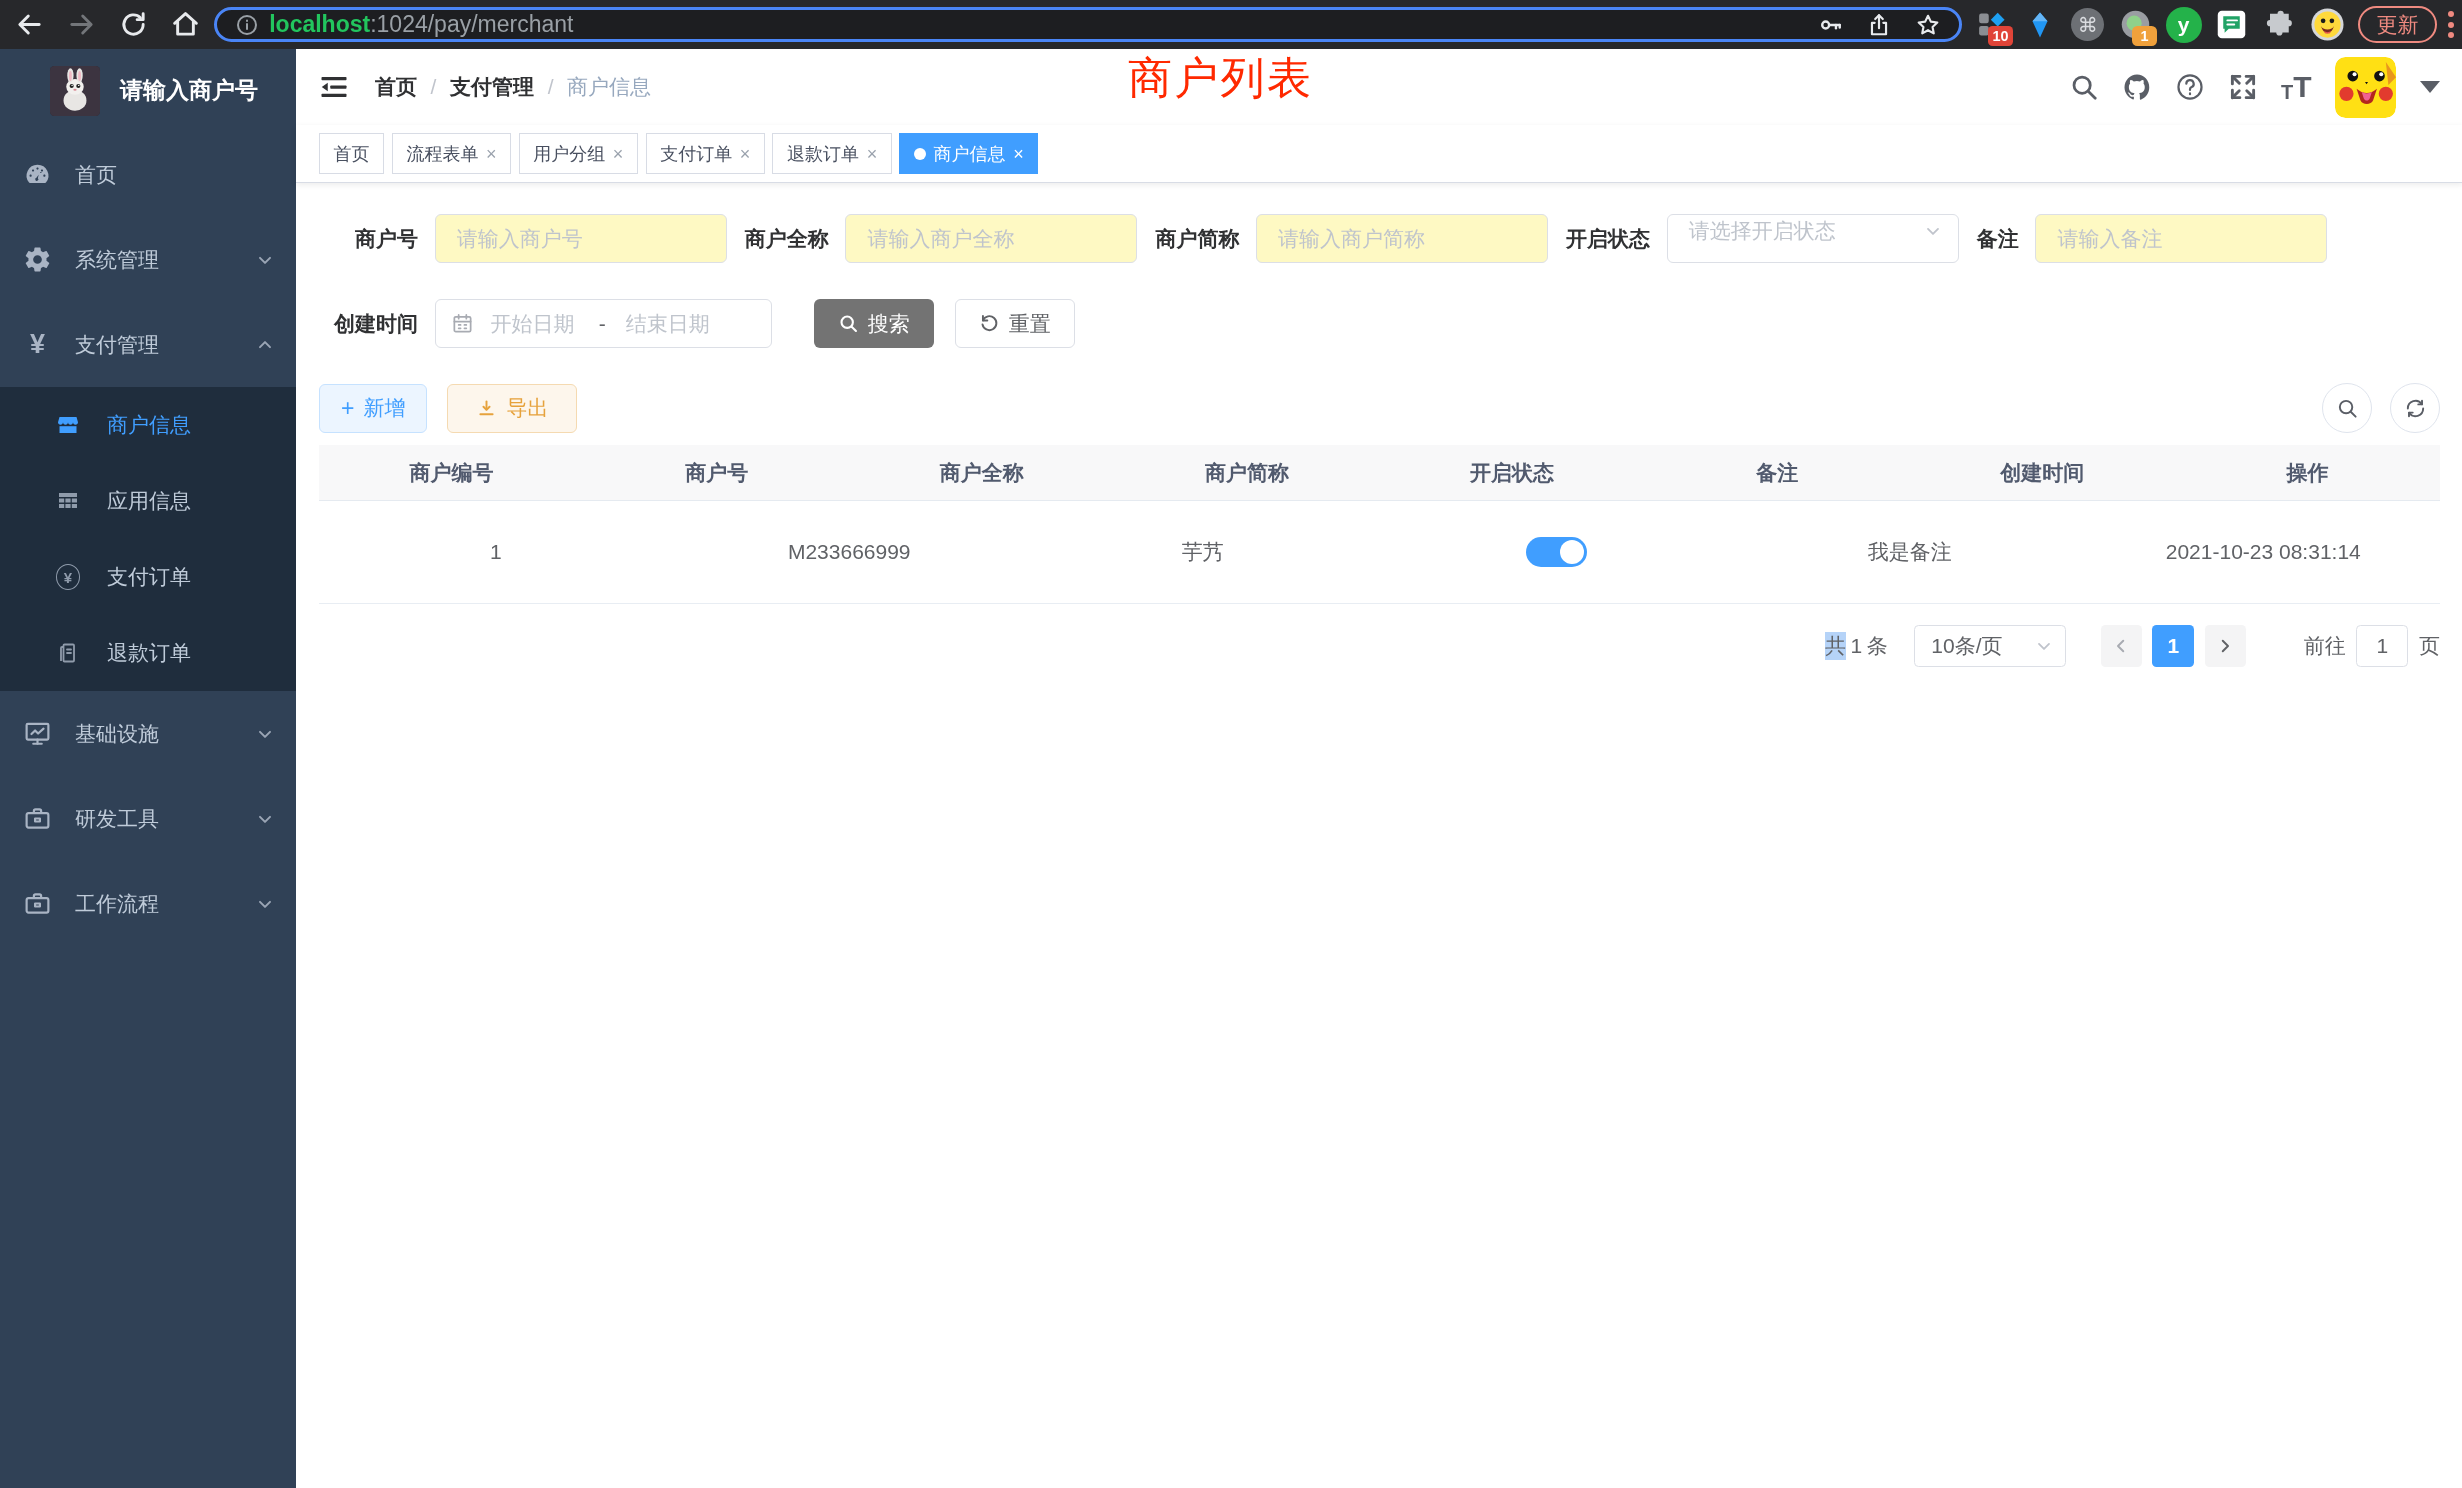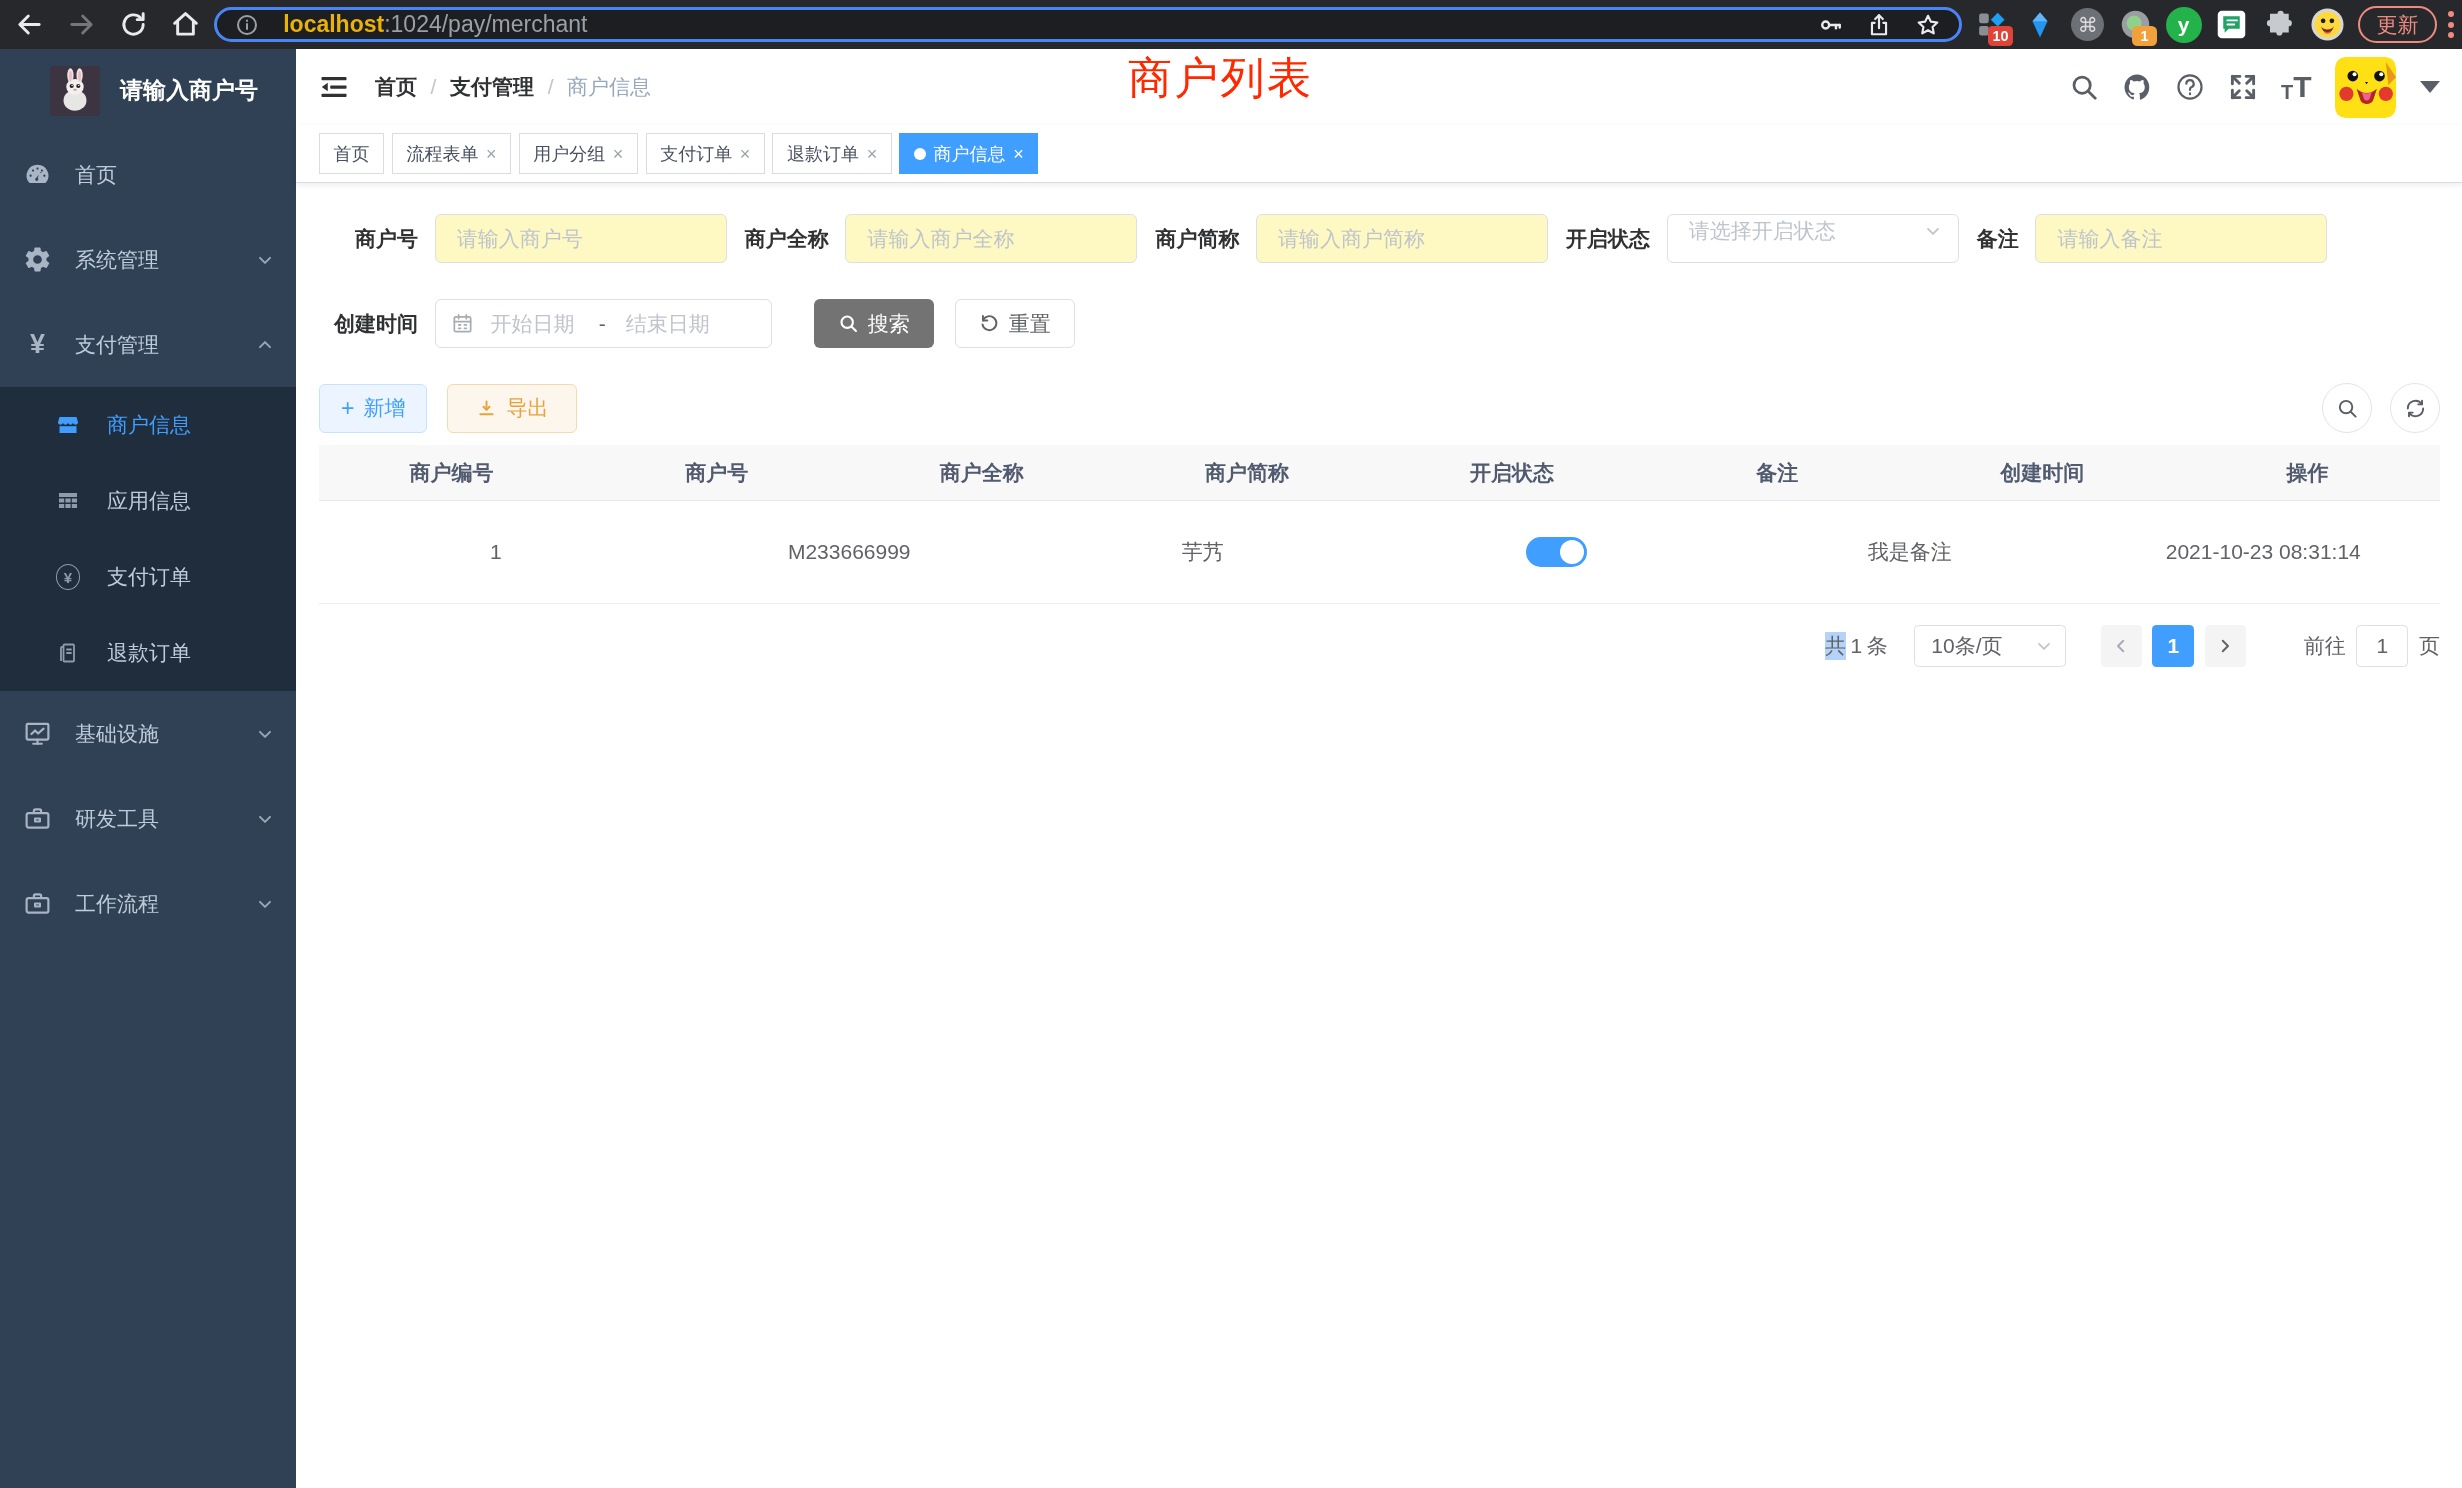--- a/index.html
+++ b/index.html
@@ -6,21 +6,21 @@
   .screen{position:relative;width:2462px;height:1489px;overflow:hidden;background:#fff;}
   svg{display:block;}
 
   
   .chrome{position:absolute;left:0;top:0;width:2462px;height:49px;background:#27282b;border-bottom:1.5px solid #1a1b1d;display:flex;align-items:center;}
   .chrome-left{display:flex;align-items:center;gap:23px;padding-left:15px;flex:none;}
   .chrome-icon{width:29px;height:29px;color:#e8eaed;flex:none;}
   .chrome-icon.dim{color:#73767a;}
   .addr{flex:none;width:1748px;height:35px;margin-left:13.6px;background:#1d1e21;border:3px solid #4a85f6;border-radius:21px;display:flex;align-items:center;padding:0 18px;box-sizing:border-box;}
   .addr .url{flex:1;font-size:23px;margin-left:10.6px;white-space:nowrap;overflow:hidden;}
-  .url-host{color:#eab308;font-weight:700;margin-left:14px;}
+  .url-host{color:#22c55e;font-weight:700;}
   .url-path{color:#9aa0a6;}
   .addr-right{display:flex;align-items:center;gap:23px;}
   .addr-right .chrome-icon{width:26px;height:26px;}
   .ext-row{display:flex;align-items:center;gap:9px;margin-left:10.6px;}
   .ext{position:relative;width:39px;height:39px;display:flex;align-items:center;justify-content:center;flex:none;}
   .badge{position:absolute;right:-1.5px;bottom:-1.5px;min-width:20px;height:20px;border-radius:4.5px;background:#e04438;color:#fff;font-size:14.4px;display:flex;align-items:center;justify-content:center;padding:0 2.3px;font-weight:700;}
   .badge.orange{background:#f0a13c;border-radius:5.3px;}
   .circ{width:33px;height:33px;border-radius:50%;background:#6d7075;display:flex;align-items:center;justify-content:center;color:#dadce0;font-size:20px;}
   .circ.greeny{background:#2bab4f;color:#fff;font-weight:700;font-size:21px;}
   .update-pill{margin-left:10.6px;height:33px;padding:0 16.7px;border:2.3px solid #ef8a80;border-radius:20px;color:#ef8a80;font-size:21px;display:flex;align-items:center;flex:none;}

